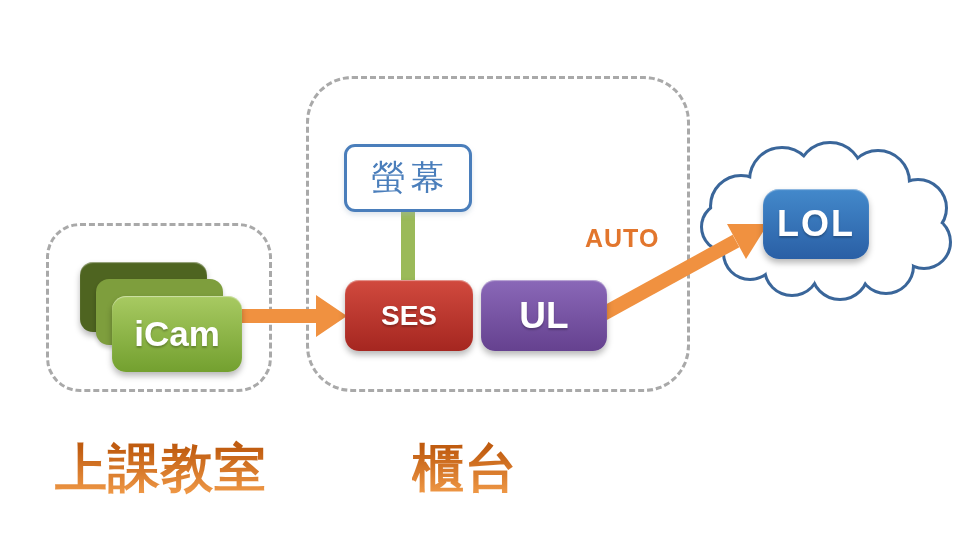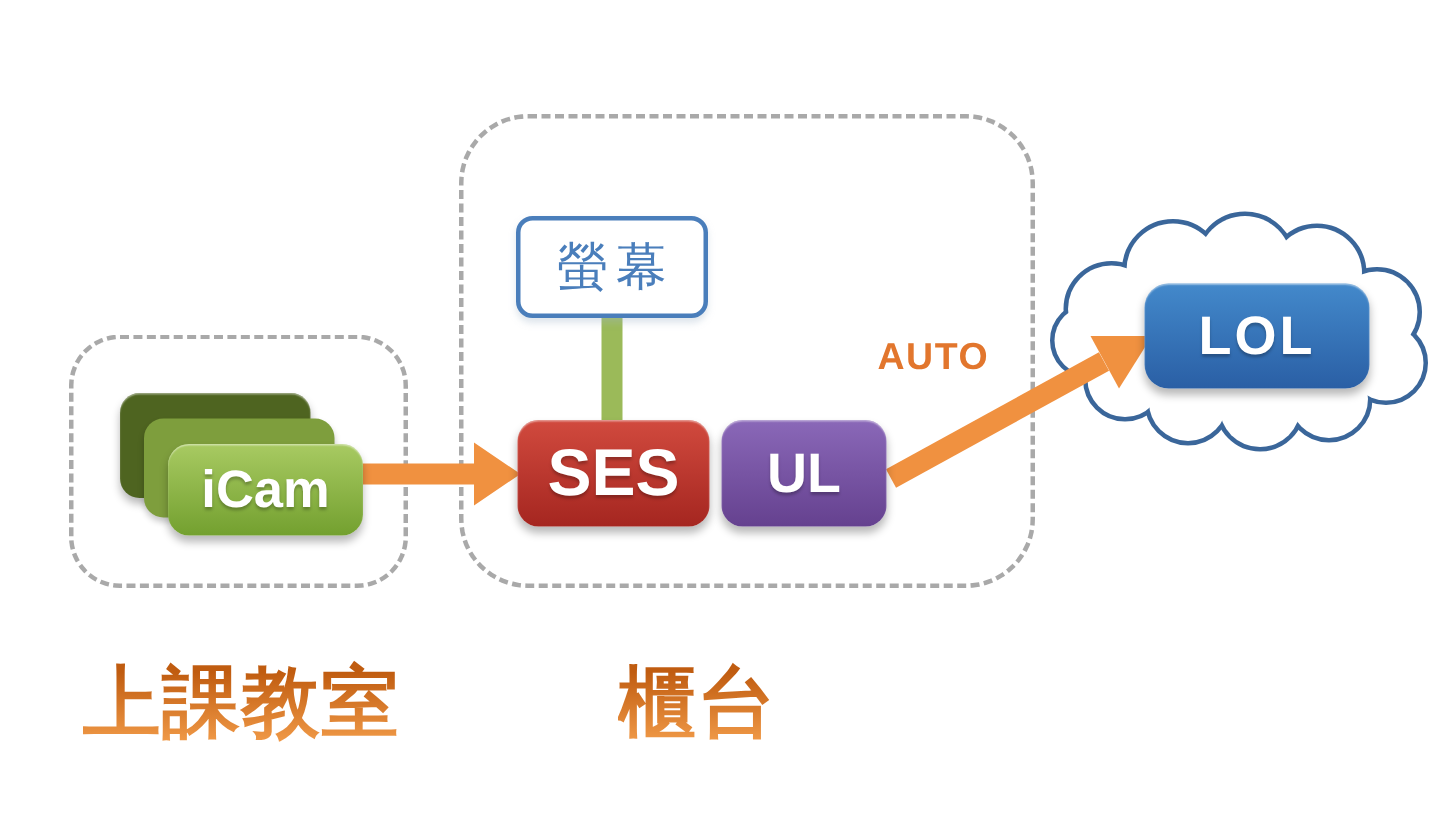--- a/index.html
+++ b/index.html
@@ -62,21 +62,21 @@
     z-index: 3;
   }
   .node-icam-mid {
     left: 96px; top: 279px; width: 127px; height: 66px;
     background: var(--icam-mid, #7e9e3d);
     border-radius: 13px;
     box-shadow: 0 3px 4px rgba(0,0,0,0.22);
     z-index: 4;
   }
   .node-icam {
-    left: 112px; top: 296px; width: 130px; height: 61px;
+    left: 112px; top: 296px; width: 130px; height: 76px;
     background: linear-gradient(180deg, var(--icam-front-top, #a8ca62), var(--icam-front-bottom, #73a02f));
     z-index: 5;
   }
   .node-icam .node-label { font-size: 35px; }
   .node-screen {
     left: 344px; top: 144px; width: 128px; height: 68px;
     background: #ffffff;
     border: 3px solid var(--screen-blue, #4a7ebb);
     border-radius: 11px;
     box-shadow: 0 3px 5px rgba(160,180,200,0.35);
@@ -85,28 +85,28 @@
   .node-screen .screen-label {
     color: var(--screen-blue, #4a7ebb);
     font-size: 34px;
     letter-spacing: 5px;
     margin-left: 5px;
   }
   .node-ses {
     left: 345px; top: 280px; width: 128px; height: 71px;
     background: linear-gradient(180deg, var(--ses-top, #d14a3e), var(--ses-bottom, #a52620));
   }
-  .node-ses .node-label { font-size: 44px; }
+  .node-ses .node-label { font-size: 28px; }
   .node-ul {
-    left: 481px; top: 280px; width: 110px; height: 71px;
+    left: 481px; top: 280px; width: 126px; height: 71px;
     background: linear-gradient(180deg, var(--ul-top, #8a68b8), var(--ul-bottom, #65418f));
   }
   .node-ul .node-label { font-size: 37px; }
   .node-lol {
-    left: 763px; top: 189px; width: 150px; height: 70px;
+    left: 763px; top: 189px; width: 106px; height: 70px;
     background: linear-gradient(180deg, var(--lol-top, #4389cb), var(--lol-bottom, #2a5fa5));
     border-radius: 16px;
     z-index: 5;
   }
   .node-lol .node-label { font-size: 36px; letter-spacing: 2px; }
   
   .edge-label-auto {
     position: absolute;
     left: 585px; top: 224px;
     font-size: 25px;

